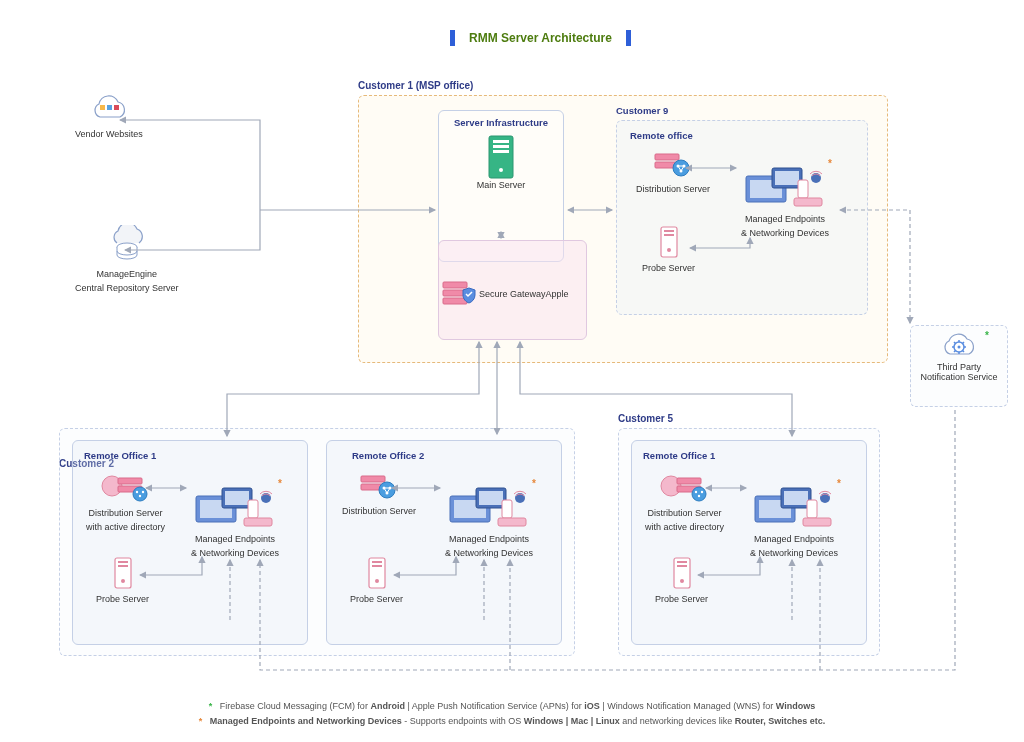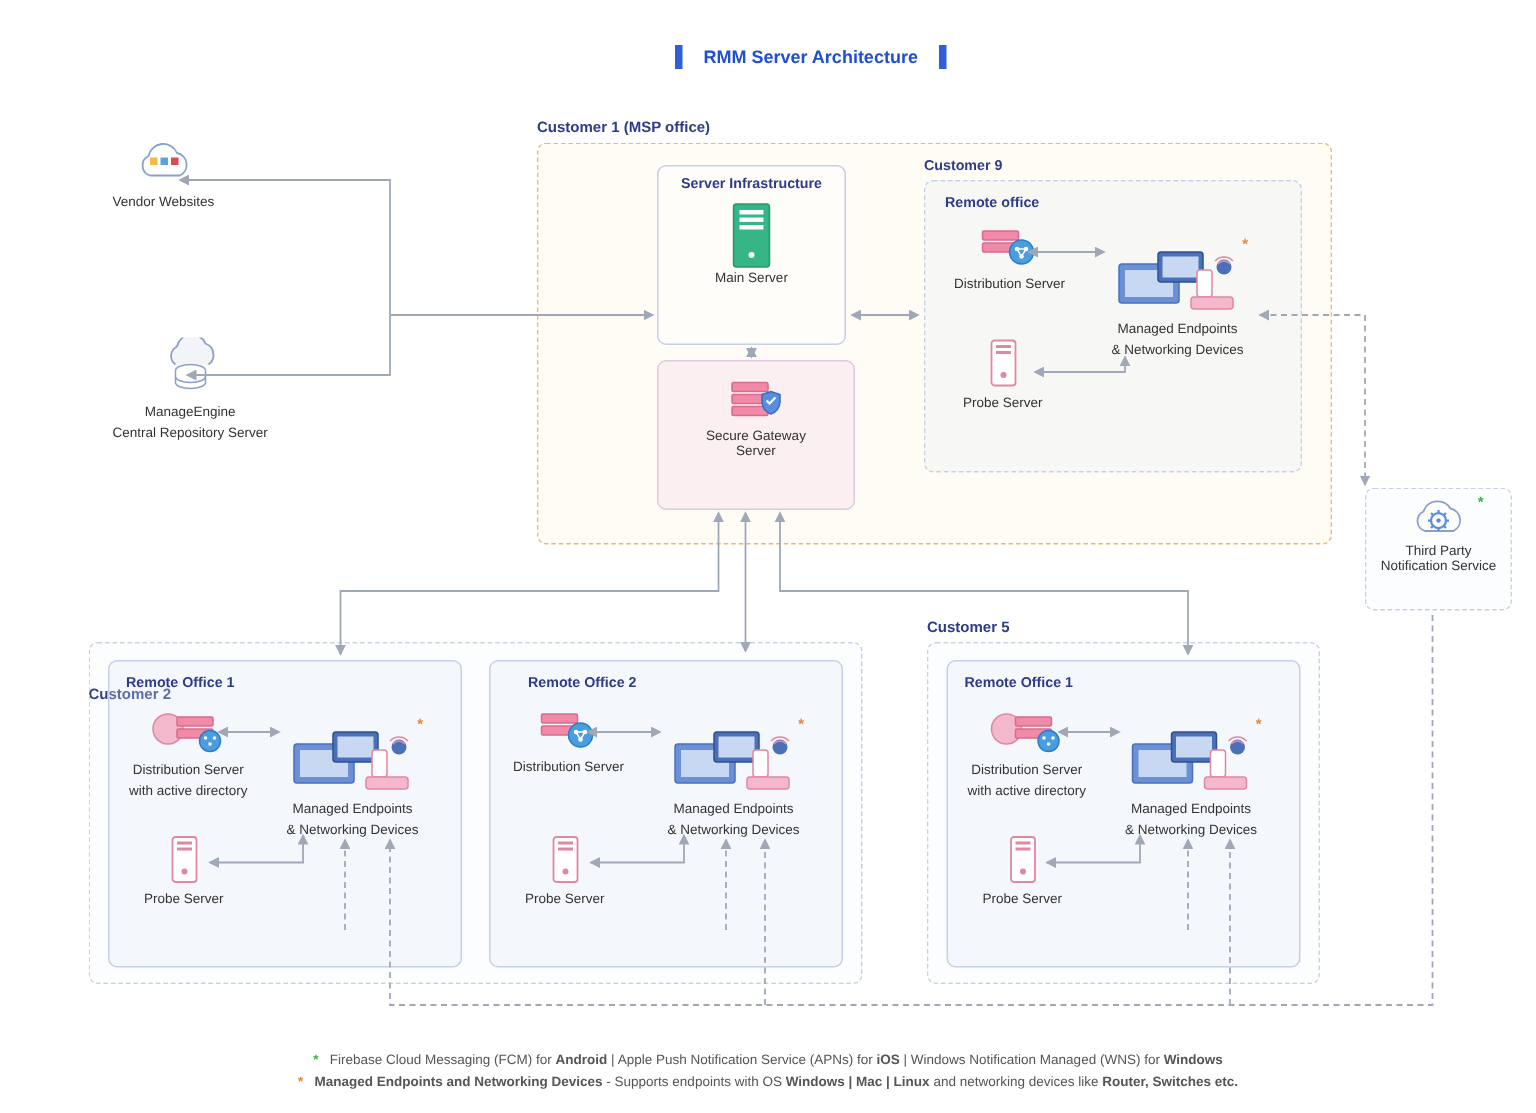--- a/index.html
+++ b/index.html
@@ -22,21 +22,21 @@
     display: flex;
     align-items: center;
   }
   .title-bar {
     width: 5px;
     height: 16px;
     background: #2e5fd8;
     margin: 0 6px;
   }
   .title-text {
-    color: #1d4ed8;
+    color: #4d7c0f;
     font-weight: bold;
     font-size: 12px;
     padding: 0 8px;
   }
   .label {
     font-size: 9px;
     color: #333;
     text-align: center;
   }
   .label-bold {
@@ -133,42 +133,42 @@
     <path d="M12 22 v8 a10 4 0 0 0 20 0 v-8" fill="#fff" stroke="#8aa0c9"></path>
     <path d="M12 26 a10 4 0 0 0 20 0" fill="none" stroke="#8aa0c9"></path>
   </svg>
   <div class="label">ManageEngine</div>
   <div class="label">Central Repository Server</div>
 </div>
 
 <div class="msp-box" style="left:358px; top:95px; width:530px; height:268px;"></div>
 <div class="group-label" style="left:358px; top:80px;">Customer 1 (MSP office)</div>
 
-<div class="solid-box infra-box" style="left:438px; top:110px; width:126px; height:120px; border-color:#c5d0e6; display:flex; flex-direction:column; align-items:center; padding-top:6px;">
+<div class="solid-box infra-box" style="left:438px; top:110px; width:126px; height:152px; border-color:#c5d0e6; display:flex; flex-direction:column; align-items:center; padding-top:6px;">
   <div class="label label-bold" style="font-size:9.5px;">Server Infrastructure</div>
   <svg width="28" height="46" style="margin-top:6px;">
     <rect x="2" y="2" width="24" height="42" rx="2" fill="#36b585" stroke="#2a9670"></rect>
     <rect x="6" y="6" width="16" height="3" fill="#fff"></rect>
     <rect x="6" y="11" width="16" height="3" fill="#fff"></rect>
     <rect x="6" y="16" width="16" height="3" fill="#fff"></rect>
     <circle cx="14" cy="36" r="2" fill="#fff"></circle>
   </svg>
   <div class="label">Main Server</div>
 </div>
 
-<div class="solid-box pink-box" style="left:438px; top:240px; width:132px; height:100px; border-color:#e0c8e0; display:flex; flex-direction:column; align-items:center; padding-top:8px;">
+<div class="solid-box pink-box" style="left:438px; top:240px; width:149px; height:100px; border-color:#e0c8e0; display:flex; flex-direction:row; align-items:center; padding-top:8px;">
   <svg width="40" height="36">
     <rect x="4" y="6" width="24" height="6" rx="1" fill="#f08aa8" stroke="#d96b8a"></rect>
     <rect x="4" y="14" width="24" height="6" rx="1" fill="#f08aa8" stroke="#d96b8a"></rect>
     <rect x="4" y="22" width="24" height="6" rx="1" fill="#f08aa8" stroke="#d96b8a"></rect>
     <path d="M30 12 l-6 2 v5 c0 4 3 7 6 8 c3 -1 6 -4 6 -8 v-5 z" fill="#5a8de0" stroke="#3a6ac0"></path>
     <path d="M27 18 l2 2 l4 -4" fill="none" stroke="#fff" stroke-width="1.5"></path>
   </svg>
   <div class="label">Secure Gateway</div>
-  <div class="label">Server</div>
+  <div class="label">Apple</div>
 </div>
 
 <div class="group-label" style="left:616px; top:105px; font-size:9.5px;">Customer 9</div>
 <div class="dashed-box" style="left:616px; top:120px; width:252px; height:195px; background:rgba(230,238,250,0.3);"></div>
 <div class="group-label" style="left:630px; top:130px; font-size:9.5px;">Remote office</div>
 
 <div class="node" style="left:636px; top:150px;">
   <svg width="40" height="30">
     <rect x="2" y="4" width="24" height="6" rx="1" fill="#f08aa8" stroke="#d96b8a"></rect>
     <rect x="2" y="12" width="24" height="6" rx="1" fill="#f08aa8" stroke="#d96b8a"></rect>

